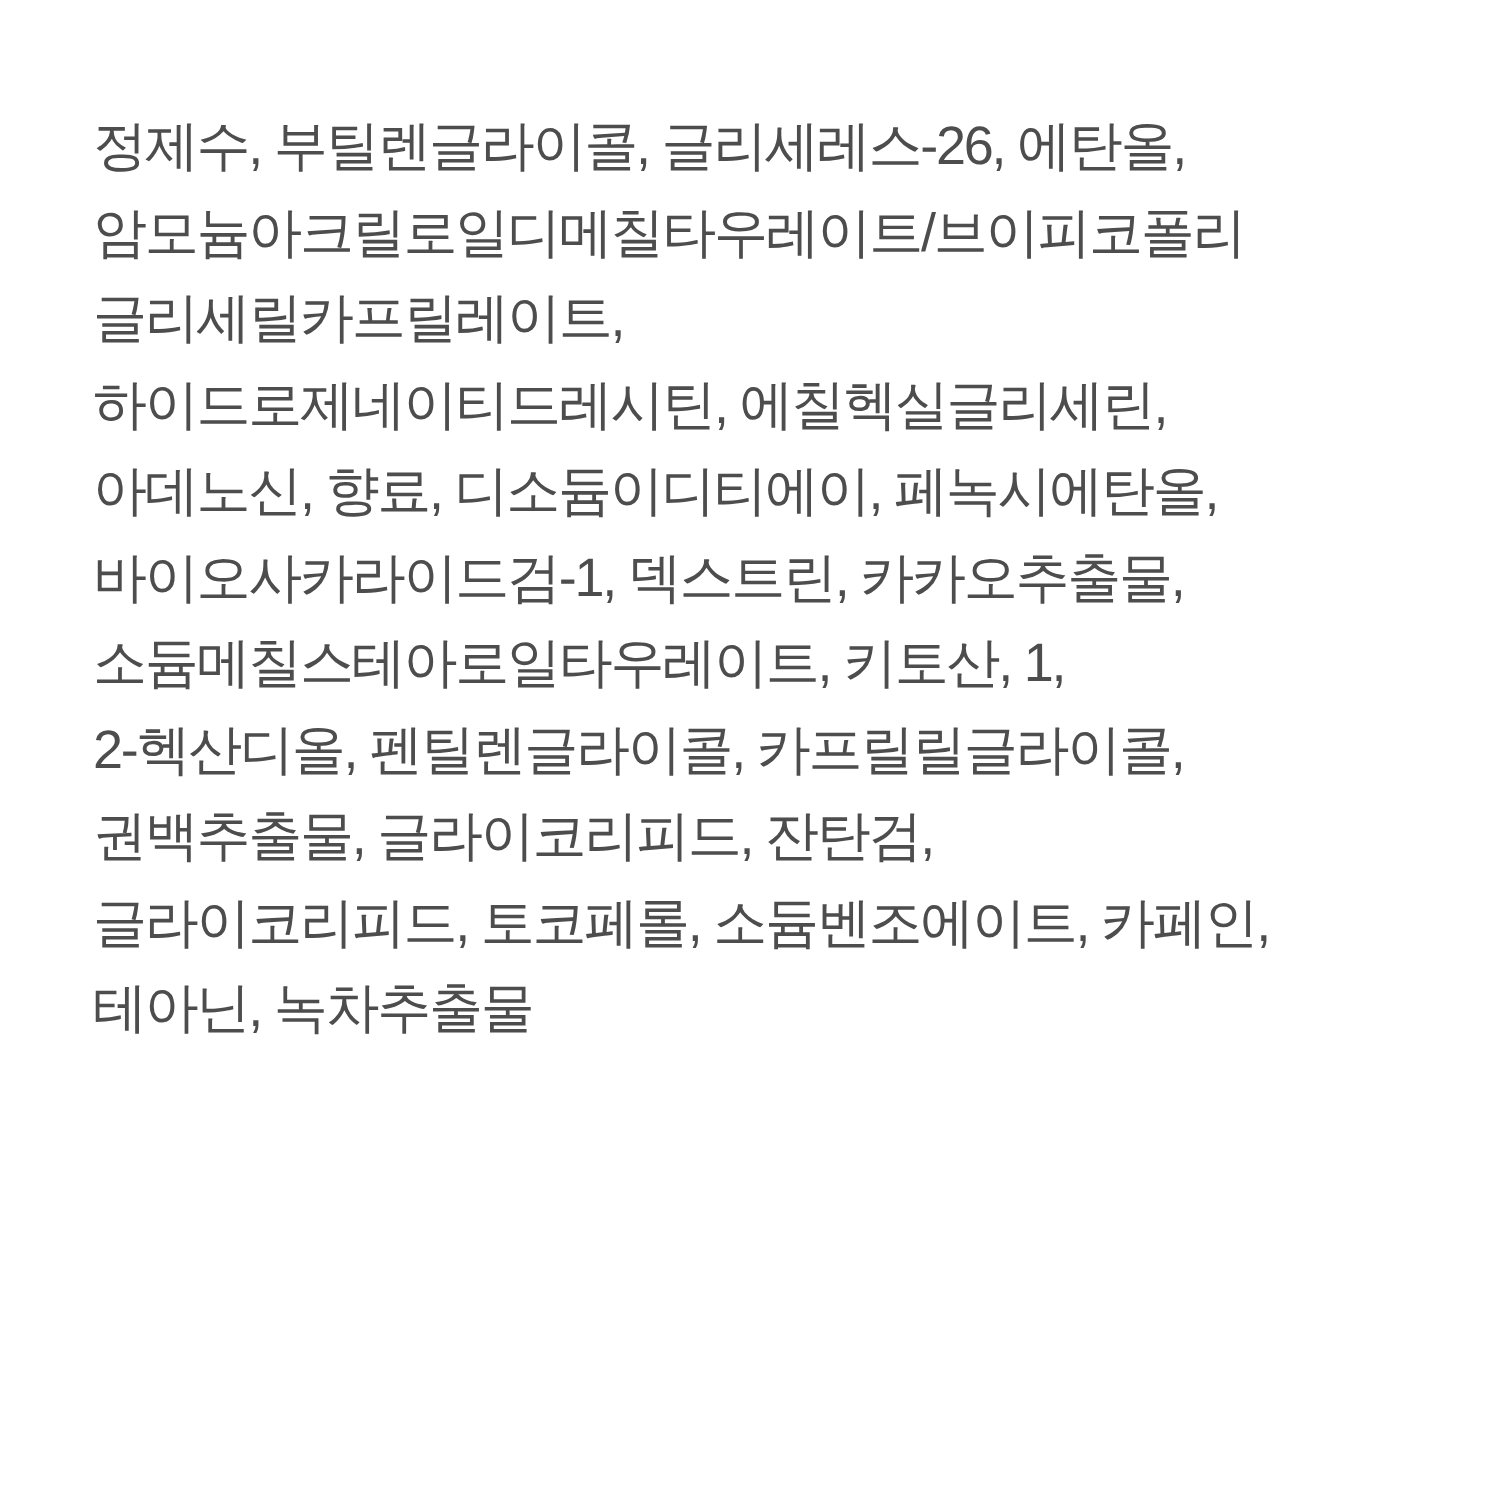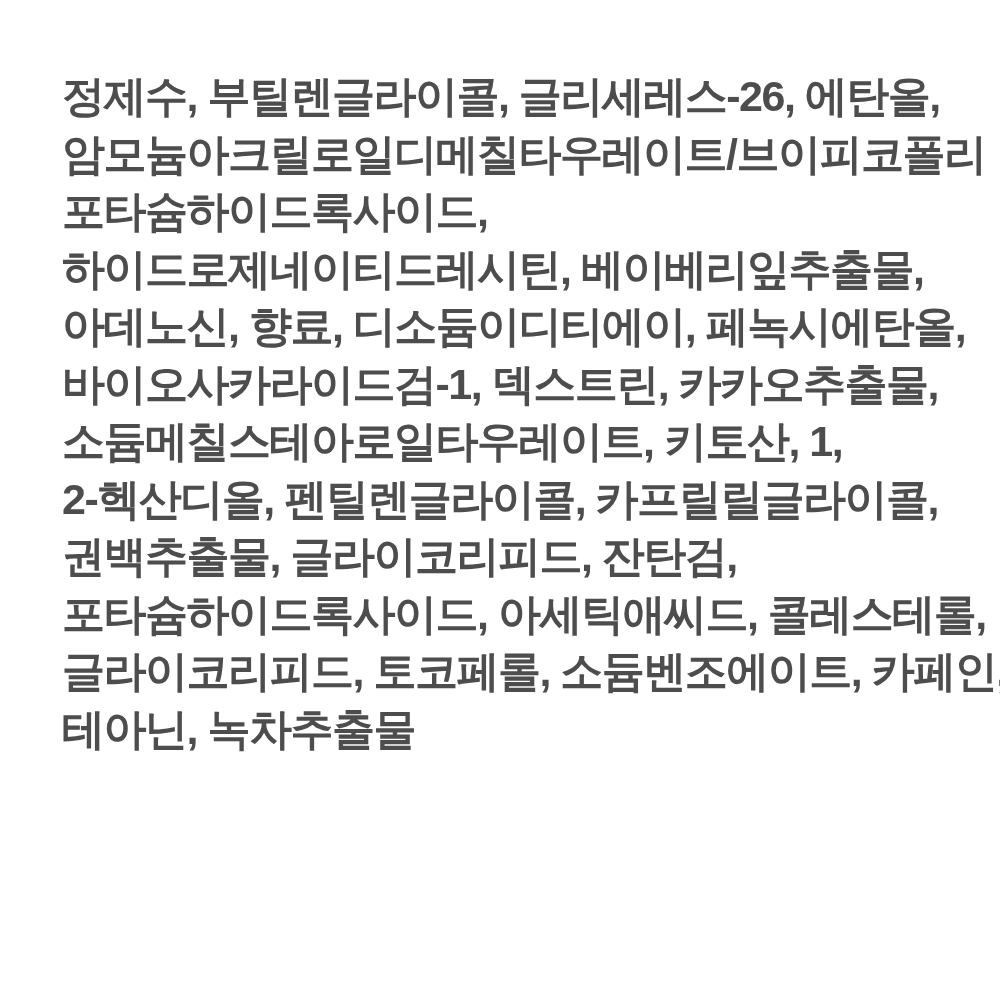--- a/index.html
+++ b/index.html
@@ -12,38 +12,37 @@
     height: 1000px;
     overflow: hidden;
     font-family: "Liberation Sans", "DejaVu Sans", sans-serif;
   }
   .ingredient-list {
     position: absolute;
     left: 62px;
     top: 68px;
     width: 900px;
     color: #4d4d4d;
-    font-size: 43px;
+    font-size: 36px;
     line-height: 57.5px;
-    font-weight: 700;
+    font-weight: 400;
     letter-spacing: -1.5px;
   }
   .ingredient-line {
     white-space: nowrap;
   }
 </style>
 </head>
 <body>
 
 <div class="ingredient-list" id="ingredient-list">
     <div class="ingredient-line">정제수, 부틸렌글라이콜, 글리세레스-26, 에탄올,</div>
     <div class="ingredient-line">암모늄아크릴로일디메칠타우레이트/브이피코폴리</div>
-    <div class="ingredient-line">포타슘하이드록사이드,</div>
-    <div class="ingredient-line">하이드로제네이티드레시틴, 베이베리잎추출물,</div>
+    <div class="ingredient-line">글리세릴카프릴레이트,</div>
+    <div class="ingredient-line">하이드로제네이티드레시틴, 에칠헥실글리세린,</div>
     <div class="ingredient-line">아데노신, 향료, 디소듐이디티에이, 페녹시에탄올,</div>
     <div class="ingredient-line">바이오사카라이드검-1, 덱스트린, 카카오추출물,</div>
     <div class="ingredient-line">소듐메칠스테아로일타우레이트, 키토산, 1,</div>
     <div class="ingredient-line">2-헥산디올, 펜틸렌글라이콜, 카프릴릴글라이콜,</div>
     <div class="ingredient-line">권백추출물, 글라이코리피드, 잔탄검,</div>
-    <div class="ingredient-line">포타슘하이드록사이드, 아세틱애씨드, 콜레스테롤,</div>
     <div class="ingredient-line">글라이코리피드, 토코페롤, 소듐벤조에이트, 카페인,</div>
     <div class="ingredient-line">테아닌, 녹차추출물</div>
   </div>
 
 </body></html>

